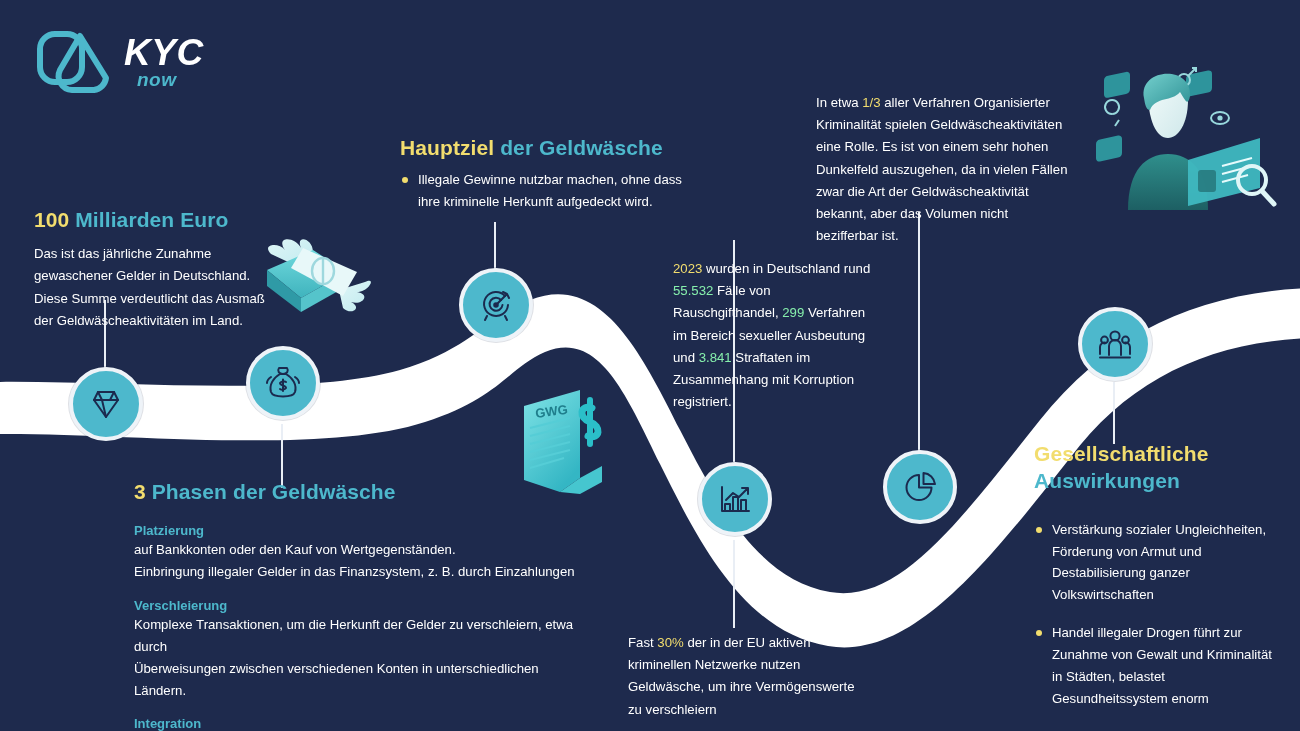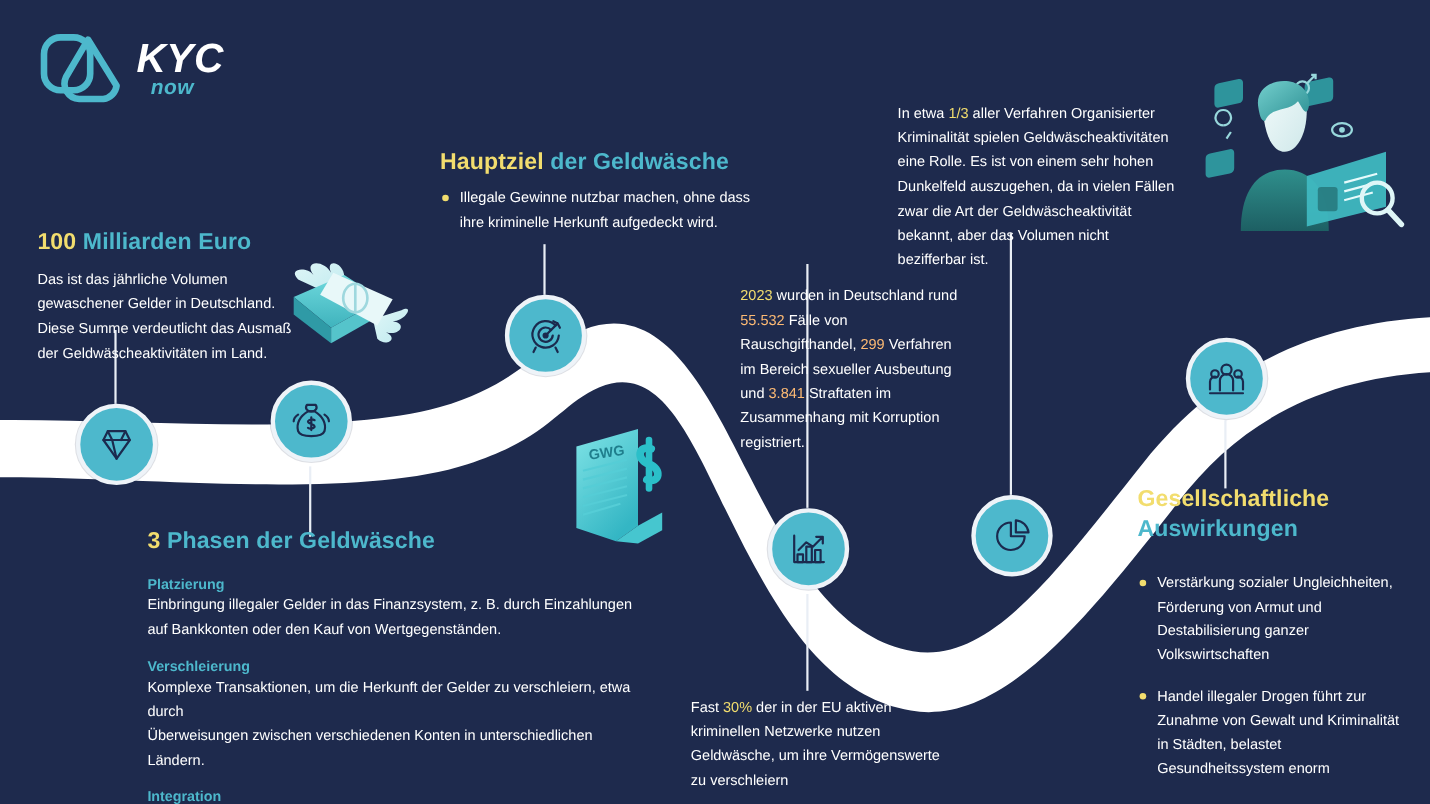--- a/index.html
+++ b/index.html
@@ -62,21 +62,21 @@
   .h-title .a { color: #f2dd6e; }
   .h-title .b { color: #4db8cc; }
 
   .body-txt {
     font-size: 13.2px;
     line-height: 1.68;
     color: #ffffff;
     font-weight: normal;
   }
   .body-txt .hl-y { color: #f2dd6e; }
-  .body-txt .hl-t { color: #fdba74; }
+  .body-txt .hl-t { color: #86efac; }
 
   .sub-h {
     font-size: 13px;
     color: #4db8cc;
     margin-top: 14px;
     margin-bottom: 1px;
     font-weight: bold;
   }
   .sub-h:first-child { margin-top: 0; }
 
@@ -292,21 +292,21 @@
       <path d="M5 33.5 L35 33.5"></path>
     </svg>
   </div>
 
   <div class="block" style="left:34px; top:206px; width:280px;">
     <div class="h-title">
       <span class="a">100</span>
       <span class="b">Milliarden Euro</span>
     </div>
     <div class="body-txt" style="margin-top:10px;">
-      <div>Das ist das jährliche Volumen</div>
+      <div>Das ist das jährliche Zunahme</div>
       <div>gewaschener Gelder in Deutschland.</div>
       <div>Diese Summe verdeutlicht das Ausmaß</div>
       <div>der Geldwäscheaktivitäten im Land.</div>
     </div>
   </div>
 
   <div class="block" style="left:400px; top:134px; width:300px;">
     <div class="h-title">
       <span class="a">Hauptziel</span>
       <span class="b">der Geldwäsche</span>
@@ -318,22 +318,22 @@
 
   <div class="block" style="left:134px; top:478px; width:450px;">
     <div class="h-title">
       <span class="a">3</span>
       <span class="b">Phasen der Geldwäsche</span>
     </div>
 
     <div style="margin-top:18px;">
       <div class="sub-h">Platzierung</div>
       <div class="body-txt">
+        <div>auf Bankkonten oder den Kauf von Wertgegenständen.</div>
         <div>Einbringung illegaler Gelder in das Finanzsystem, z. B. durch Einzahlungen</div>
-        <div>auf Bankkonten oder den Kauf von Wertgegenständen.</div>
       </div>
 
       <div class="sub-h">Verschleierung</div>
       <div class="body-txt">
         <div>Komplexe Transaktionen, um die Herkunft der Gelder zu verschleiern, etwa durch</div>
         <div>Überweisungen zwischen verschiedenen Konten in unterschiedlichen Ländern.</div>
       </div>
 
       <div class="sub-h">Integration</div>
 

